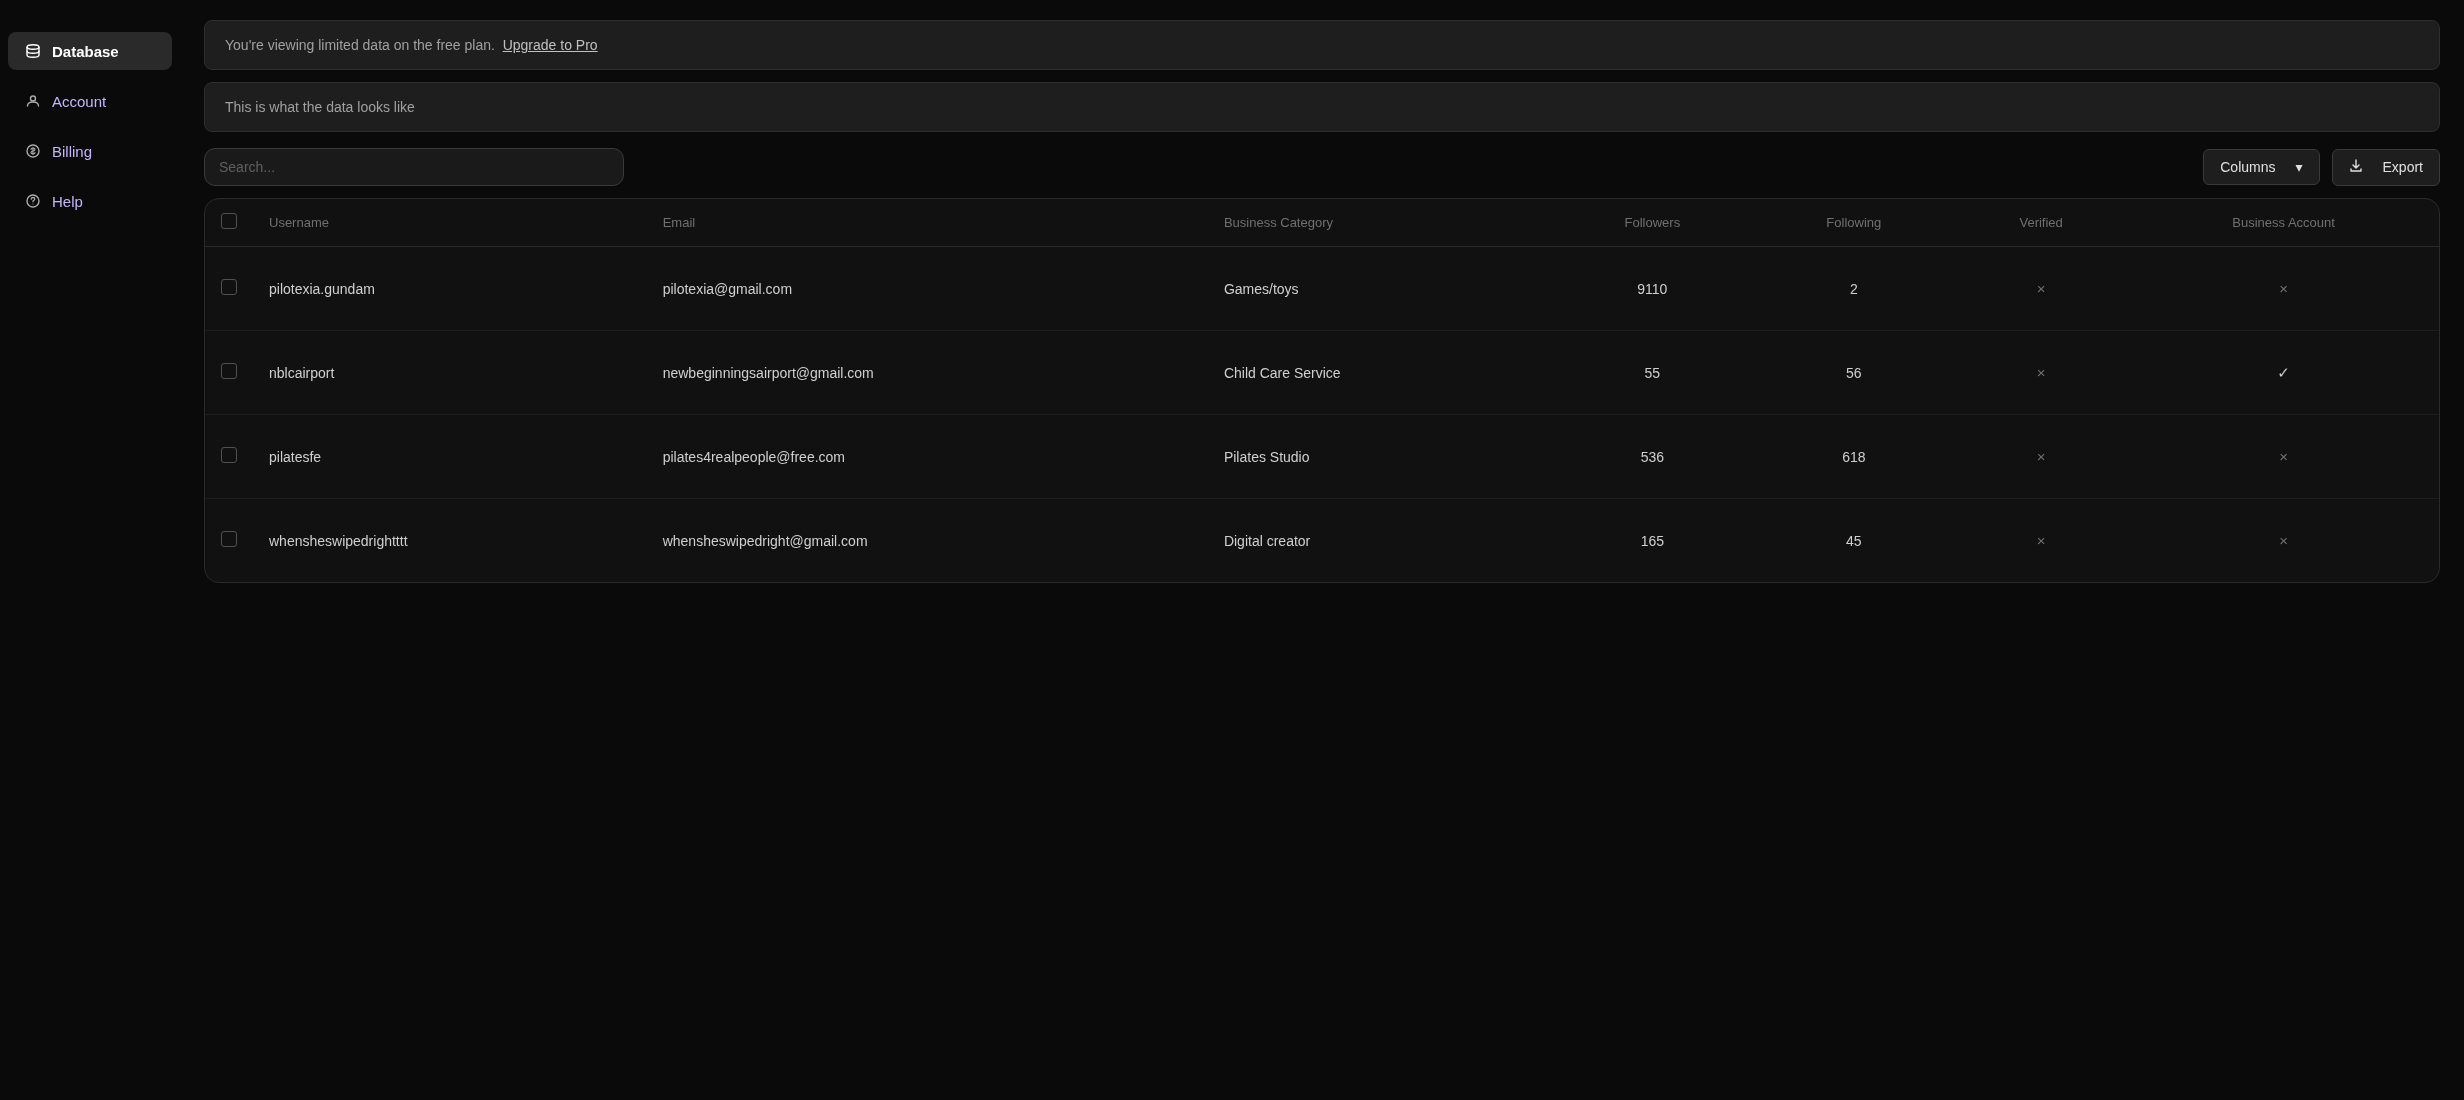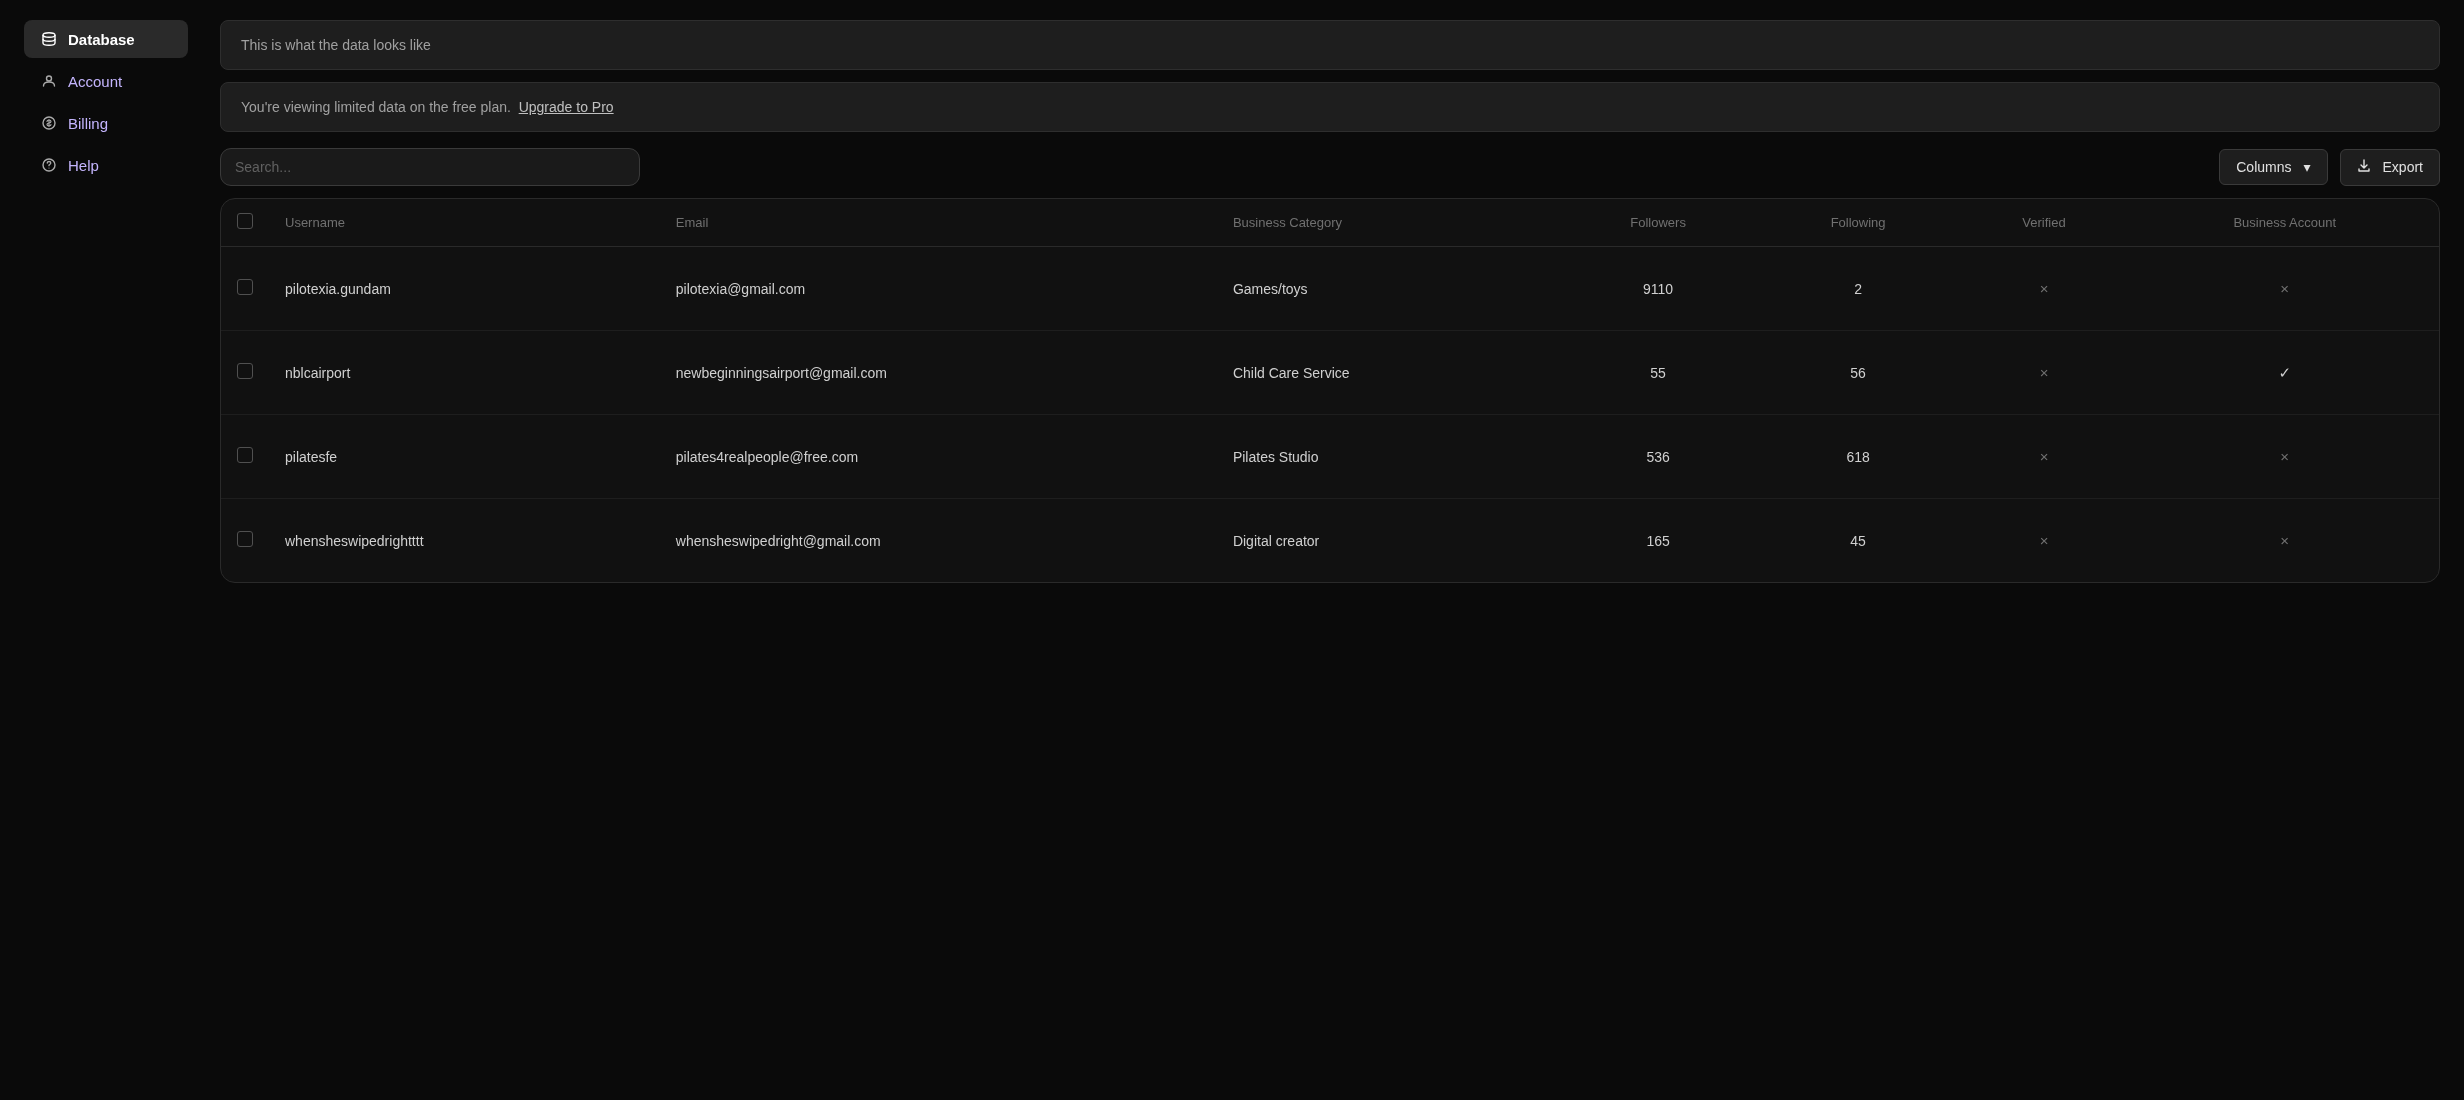--- a/index.html
+++ b/index.html
@@ -10,26 +10,25 @@
       font-size: 14px;
       display: flex;
       height: 100vh;
       overflow: hidden;
     }
 
     
     .sidebar {
       width: 180px;
       background: #0a0a0a;
-      padding: 20px 0;
+      padding: 32px 0;
       flex-shrink: 0;
       display: flex;
       flex-direction: column;
-      gap: 4px;
-      margin-left: 16px;
+      gap: 12px;
     }
     .sidebar-item {
       display: flex;
       align-items: center;
       gap: 10px;
       padding: 10px 16px;
       cursor: pointer;
       border-radius: 8px;
       margin: 0 8px;
       color: #c4b5fd;
@@ -92,21 +91,21 @@
       font-size: 14px;
       outline: none;
     }
     .search-input::placeholder {
       color: #606060;
     }
     .spacer { flex: 1; }
     .btn {
       display: flex;
       align-items: center;
-      gap: 12px;
+      gap: 20px;
       background: #1e1e1e;
       border: 1px solid #3a3a3a;
       border-radius: 6px;
       padding: 9px 16px;
       color: #e0e0e0;
       font-size: 14px;
       cursor: pointer;
       white-space: nowrap;
     }
 
@@ -202,26 +201,26 @@
         <circle cx="8" cy="11" r=".6" fill="#aaa"></circle>
       </svg>
     </span>
     <span>Help</span>
   </div>
 </nav>
 
 <main class="main">
 
   <div class="banner">
-    <span>This is what the data looks like</span>
-  </div>
-
-  <div class="banner">
     <span>You're viewing limited data on the free plan.</span>
     &nbsp;<a>Upgrade to Pro</a>
+  </div>
+
+  <div class="banner">
+    <span>This is what the data looks like</span>
   </div>
 
   <div class="toolbar">
     <input class="search-input" type="text" placeholder="Search..." style="">
     <div class="spacer"></div>
     <button class="btn">
       <span>Columns</span>
       <span>▾</span>
     </button>
     <button class="btn">

